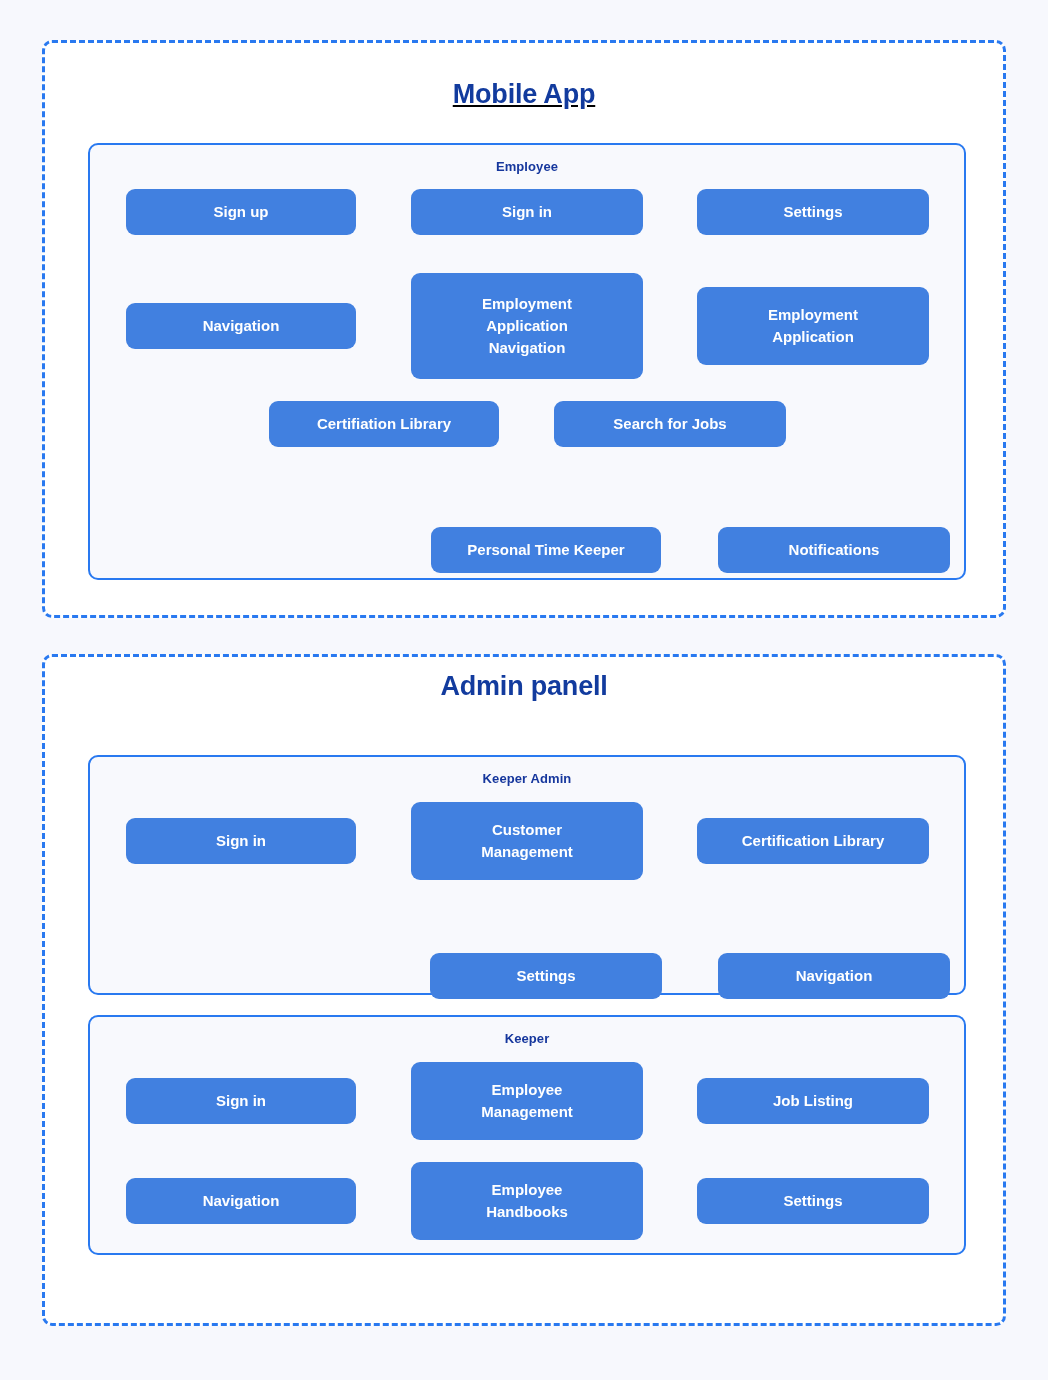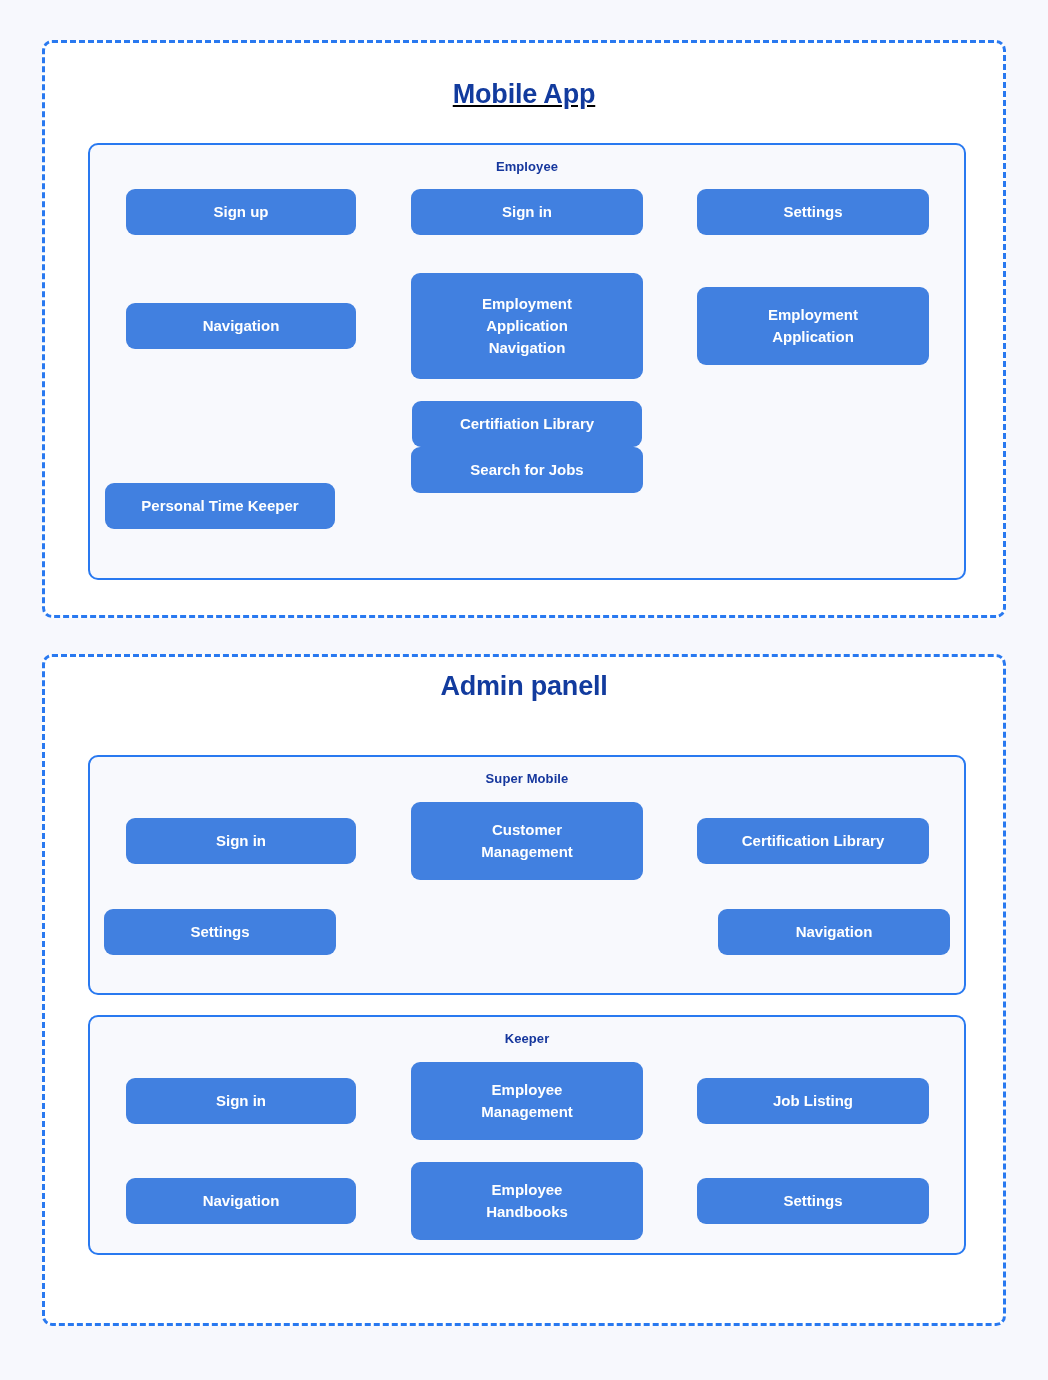--- a/index.html
+++ b/index.html
@@ -106,28 +106,28 @@
   .btn--w232 { width: 232px; }
 
   .btn--h46  { height: 46px; }
   .btn--h106 { height: 106px; }
 
   .btn-text { display: block; white-space: pre-line; }
 
   
   .emp-row1 { top: 44px; }
   .emp-row2 { top: 128px; }
-  .emp-row3 { top: 256px; flex-direction: column; }
+  .emp-row3 { top: 256px; }
   .emp-row4 { top: 338px; }
 
   .emp-row2 .cell { align-items: center; height: 106px; }
   .emp-row1, .emp-row3, .emp-row4 { align-items: center; }
 
   
-  .row--pair { justify-content: space-between; }
+  .row--pair { justify-content: flex-end; margin-top: 44px; }
   .row--pair .pair-slot {
     display: flex;
     justify-content: center;
     align-items: center;
   }
   .pair-slot--a { width: 260px; margin-right: 28px; }
   .pair-slot--b { width: 260px; }
 
   
   .sa-row1 { top: 44px; }
@@ -202,32 +202,37 @@
           </button>
         </div>
       </div>
 
       <div class="row emp-row4 row--pair">
         <div class="pair-slot pair-slot--a">
           <button class="btn btn--w230 btn--h46">
             <span class="btn-text">Personal Time Keeper</span>
           </button>
         </div>
+        <div class="pair-slot pair-slot--b">
+          <button class="btn btn--w232 btn--h46">
+            <span class="btn-text">Notifications</span>
+          </button>
+        </div>
       </div>
 
     </div>
   </div>
 
   <div class="section section--admin">
 
     <div class="section-title">Admin panell</div>
 
     <div class="panel panel--superadmin">
 
-      <div class="panel-label">Super Mobile</div>
+      <div class="panel-label">Keeper Admin</div>
 
       <div class="row sa-row1">
         <div class="cell cell--gap">
           <button class="btn btn--w230 btn--h46">
             <span class="btn-text">Sign in</span>
           </button>
         </div>
         <div class="cell cell--gap">
           <button class="btn btn--w232 btn--h78" style="height:78px;">
             <span class="btn-text">Customer

